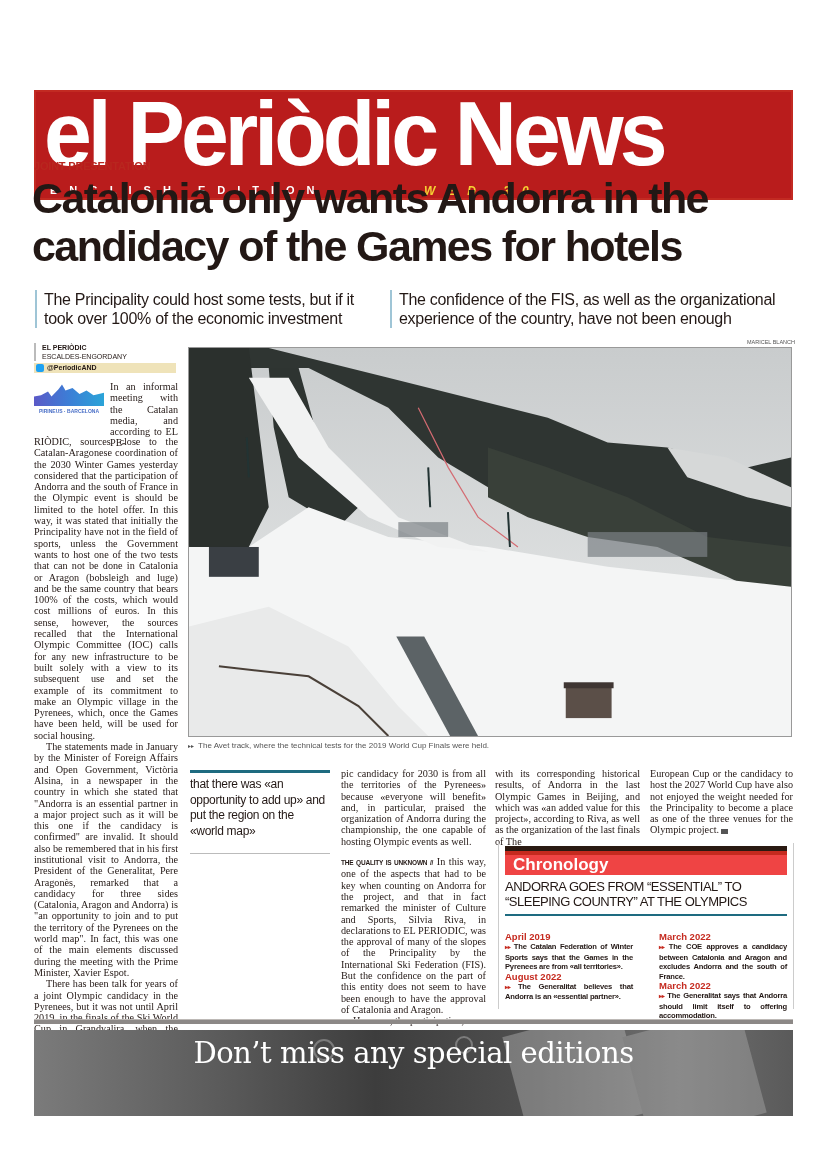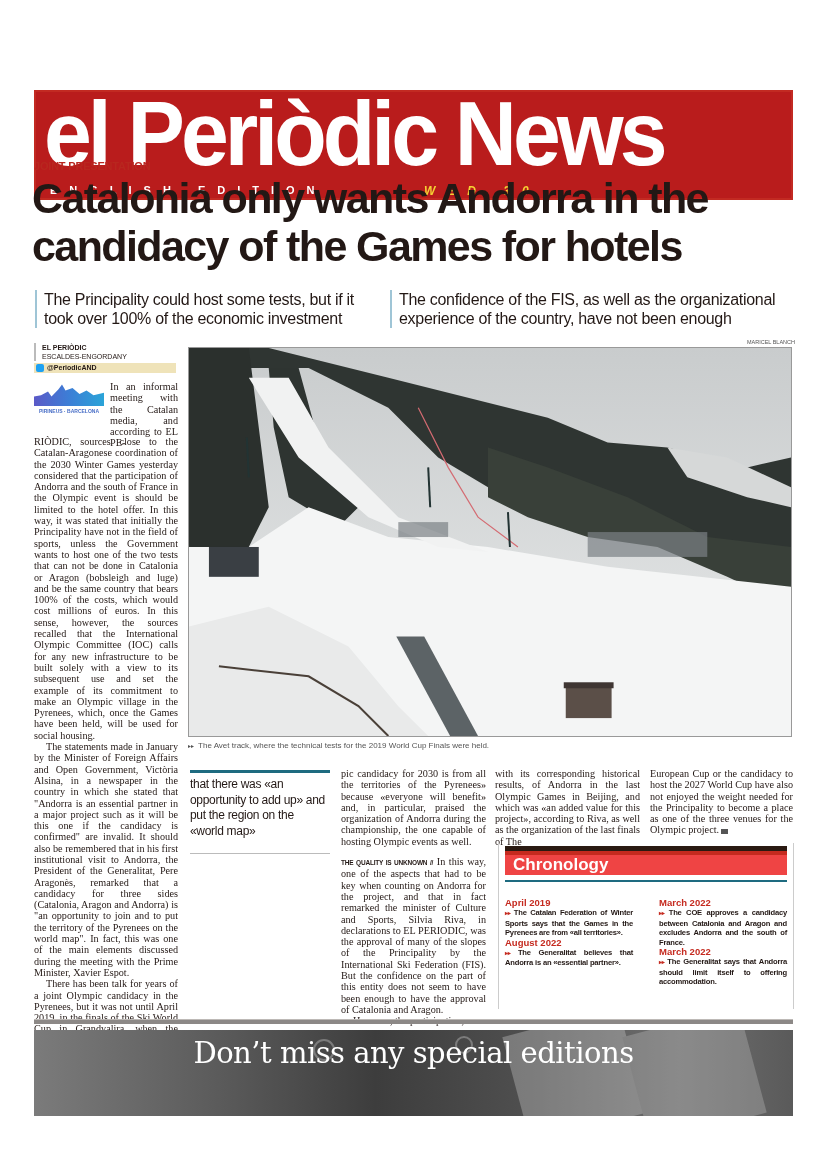--- a/index.html
+++ b/index.html
@@ -164,20 +164,21 @@
 </div>
 
 <div class="col5 body-text">
   <p><span>European Cup or the candidacy to host the 2027 World Cup have also not enjoyed the weight needed for the Principality to become a place as one of the three venues for the Olympic project.</span><span class="endmark"></span></p>
 </div>
 
 <div class="chrono">
   <div class="bar-dark"></div>
   <div class="bar-red"></div>
   <div class="title-band">Chronology</div>
+  <div class="subtitle">ANDORRA GOES FROM “ESSENTIAL” TO “SLEEPING COUNTRY” AT THE OLYMPICS</div>
   <div class="rule"></div>
   <div class="entries">
     <div class="entry-col">
       <div class="date">April 2019</div>
       <div class="text"><span class="arr">▸▸ </span><span>The Catalan Federation of Winter Sports says that the Games in the Pyrenees are from «all territories».</span></div>
       <div class="date">August 2022</div>
       <div class="text"><span class="arr">▸▸ </span><span>The Generalitat believes that Andorra is an «essential partner».</span></div>
     </div>
     <div class="entry-col">
       <div class="date">March 2022</div>

